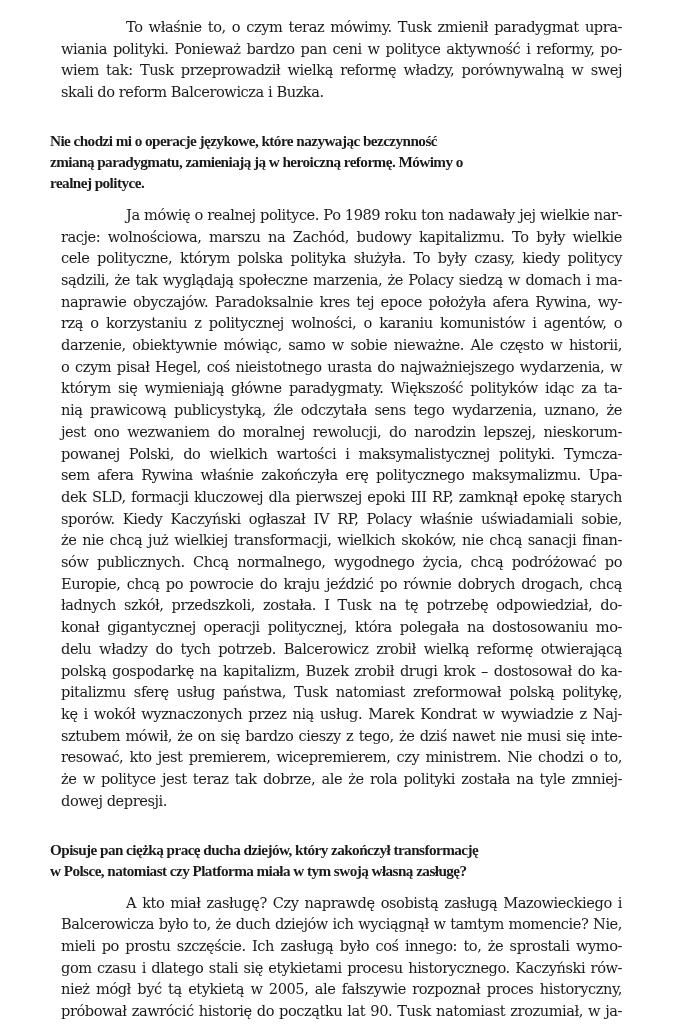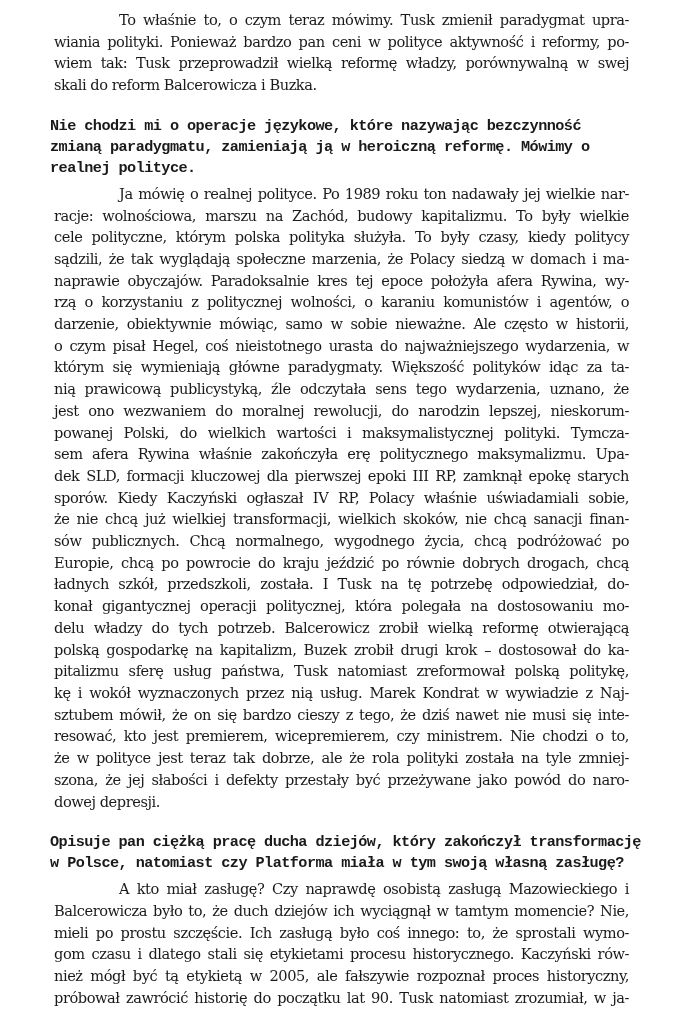--- a/index.html
+++ b/index.html
@@ -17,40 +17,40 @@
     .page {
       position: absolute;
       left: 50px;
       top: 5px;
       width: 583px;
     }
     .para {
       font-family: "DejaVu Serif", serif;
       font-size: 14.6px;
       line-height: 21.7px;
-      margin: 4px;
+      margin: 11px;
       text-align: justify;
       text-align-last: left;
       hyphens: manual;
     }
     .para .line {
       display: block;
       text-align: justify;
       text-align-last: justify;
       white-space: nowrap;
       letter-spacing: -0.45px;
     }
     .para .line.last {
       text-align-last: left;
     }
     .para .line.indent {
       padding-left: 65px;
     }
     .question {
-      font-family: Liberation Mono, monospace;
+      font-family: Liberation Serif, serif;
       font-weight: bold;
       font-size: 15.2px;
       line-height: 21px;
       margin: 0;
     }
     .question .line {
       display: block;
       white-space: nowrap;
       letter-spacing: -0.55px;
     }
@@ -99,21 +99,20 @@
     <span class="line">Europie, chcą po powrocie do kraju jeździć po równie dobrych drogach, chcą</span>
     <span class="line">ładnych szkół, przedszkoli, została. I Tusk na tę potrzebę odpowiedział, do-</span>
     <span class="line">konał gigantycznej operacji politycznej, która polegała na dostosowaniu mo-</span>
     <span class="line">delu władzy do tych potrzeb. Balcerowicz zrobił wielką reformę otwierającą</span>
     <span class="line">polską gospodarkę na kapitalizm, Buzek zrobił drugi krok – dostosował do ka-</span>
     <span class="line">pitalizmu sferę usług państwa, Tusk natomiast zreformował polską politykę,</span>
     <span class="line">kę i wokół wyznaczonych przez nią usług. Marek Kondrat w wywiadzie z Naj-</span>
     <span class="line">sztubem mówił, że on się bardzo cieszy z tego, że dziś nawet nie musi się inte-</span>
     <span class="line">resować, kto jest premierem, wicepremierem, czy ministrem. Nie chodzi o to,</span>
     <span class="line">że w polityce jest teraz tak dobrze, ale że rola polityki została na tyle zmniej-</span>
-    <span class="line">szona, że jej słabości i defekty przestały być przeżywane jako powód do naro-</span>
     <span class="line last">dowej depresji.</span>
   </p>
 
   <div class="gap"></div>
 
   <p class="question">
     <span class="line">Opisuje pan ciężką pracę ducha dziejów, który zakończył transformację</span>
     <span class="line">w Polsce, natomiast czy Platforma miała w tym swoją własną zasługę?</span>
   </p>
 

